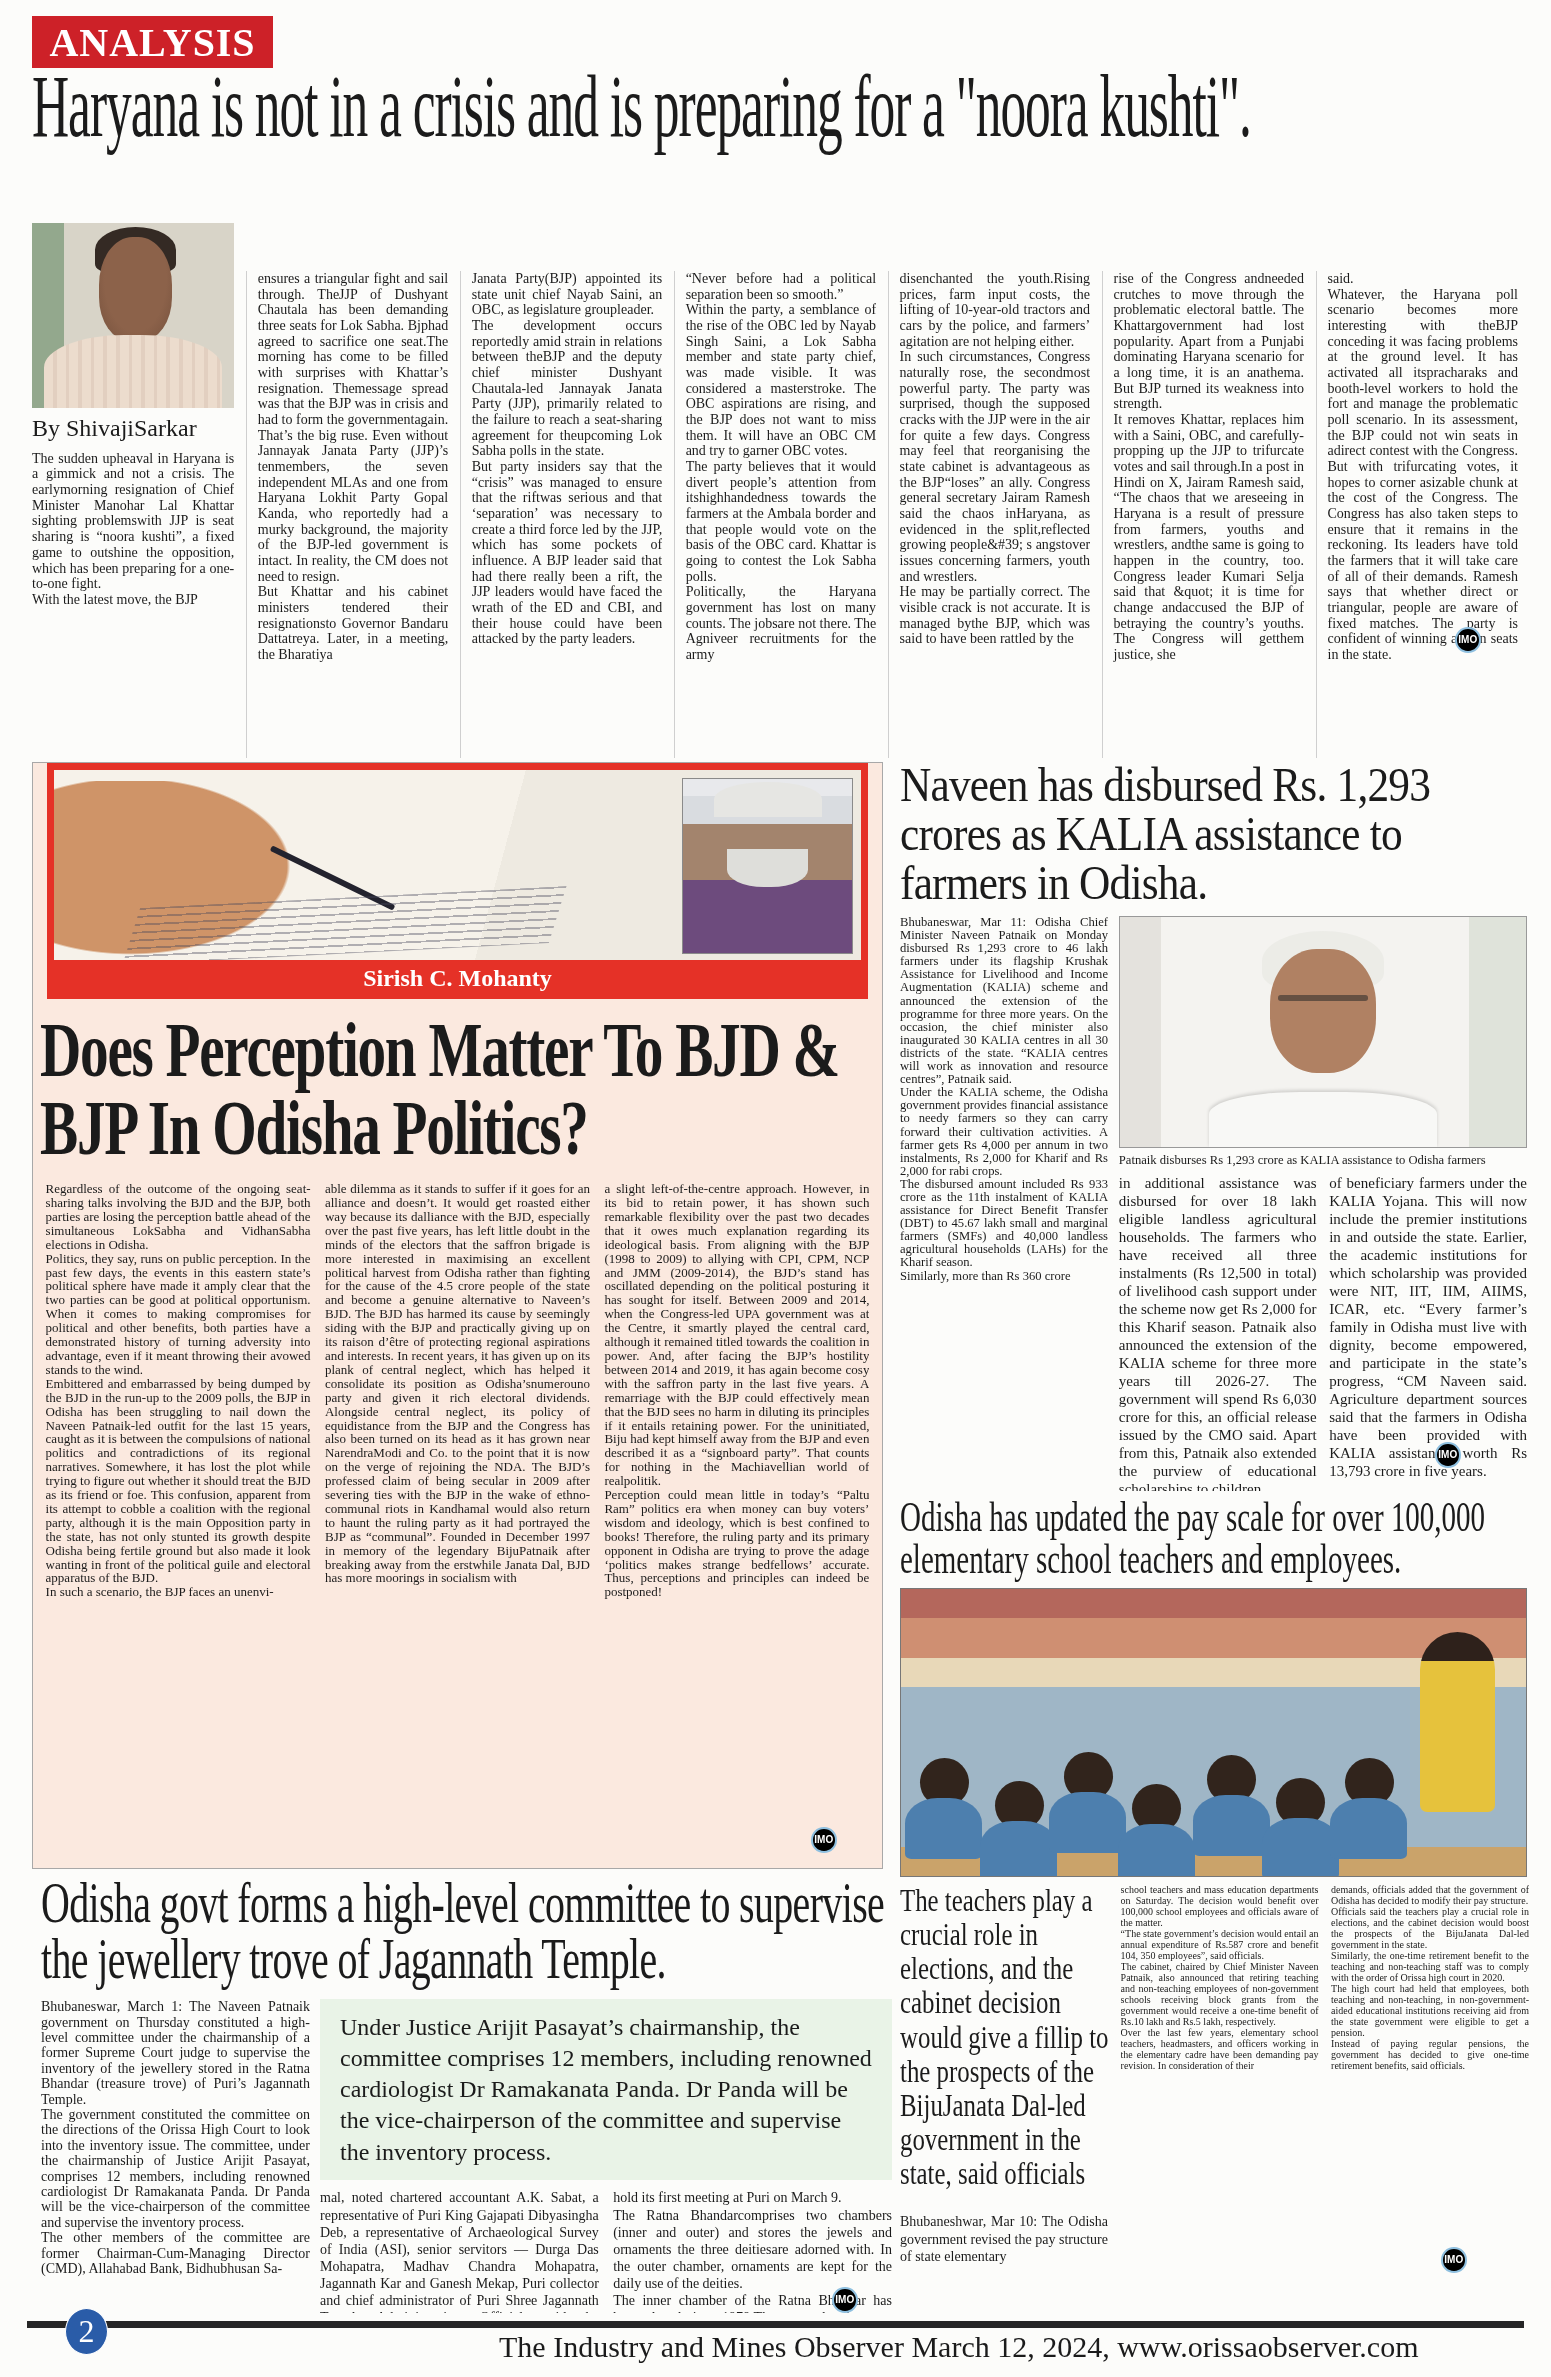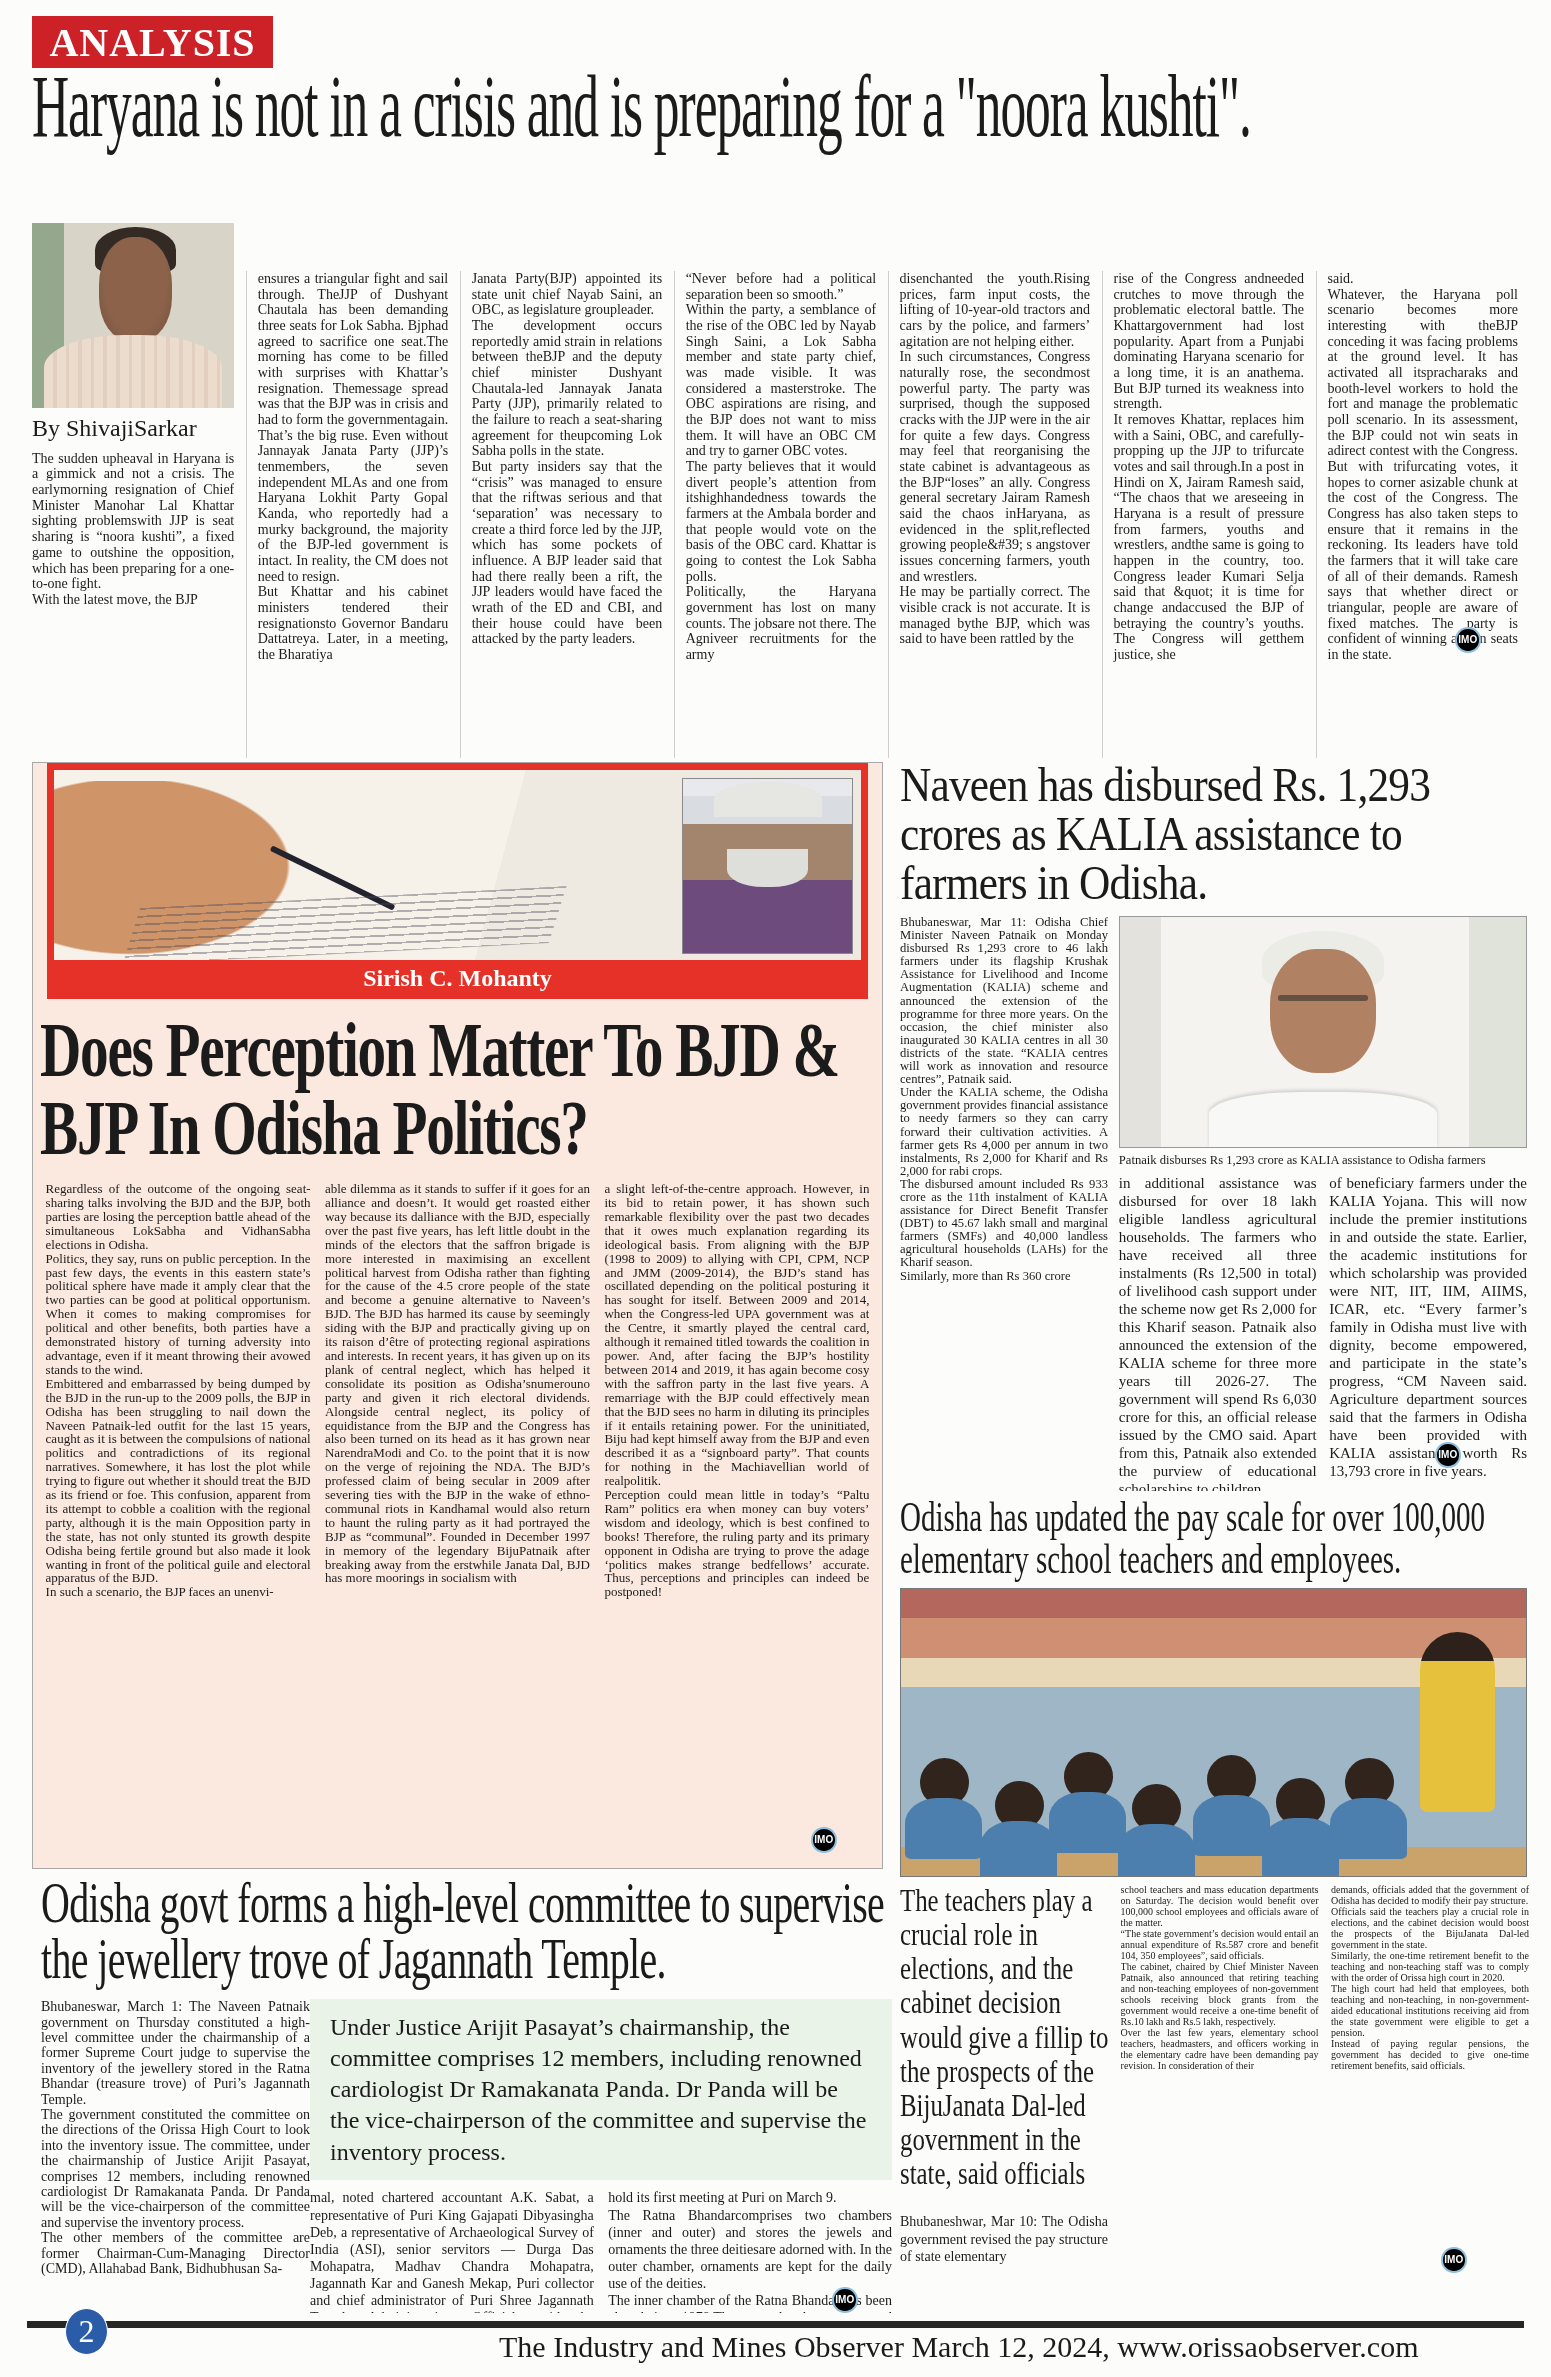--- a/index.html
+++ b/index.html
@@ -95,21 +95,21 @@
   .kid:nth-of-type(3){left:26%;bottom:26%;} .kid:nth-of-type(4){left:37%;bottom:15%;}
   .kid:nth-of-type(5){left:49%;bottom:25%;} .kid:nth-of-type(6){left:60%;bottom:17%;}
   .kid:nth-of-type(7){left:71%;bottom:24%;}
   .teacher { position:absolute; right:5%; bottom:22%; width:75px; height:180px;
           background:linear-gradient(180deg,#2e211b 0 16%, #e6c23c 16% 100%); border-radius:38px 38px 7.2px 7.2px; }
 
   
   .jagannath { position:absolute; left:41px; top:1875px; width:851px; }
   .jag-headline { margin:0; font-size:57px; font-weight:400; line-height:0.98; width:1217px;
           letter-spacing:-0.9px; transform:scaleX(0.70); transform-origin:left top; }
-  .jag-body { display:flex; gap:0; margin-top:12.6px; height:314px; overflow:hidden; }
+  .jag-body { display:flex; gap:10px; margin-top:12.6px; height:314px; overflow:hidden; }
   .jag-col1 { width:269px; flex:none; font-size:14px; line-height:1.1; text-align:justify; white-space:pre-line; }
   .jag-right { flex:1; }
   .quote-box { background:#e9f3e7; padding:12.6px 20px; font-size:24px; line-height:1.3; }
   .jag-cols { display:flex; gap:14.4px; margin-top:9px; }
   .jcol { flex:1; font-size:14px; line-height:1.22; text-align:justify; white-space:pre-line; }
 
   
   .teachers { position:absolute; left:900px; top:1884px; width:629px; display:flex; gap:12.6px;
           height:420px; overflow:hidden; }
   .pull-col { width:208px; flex:none; }

